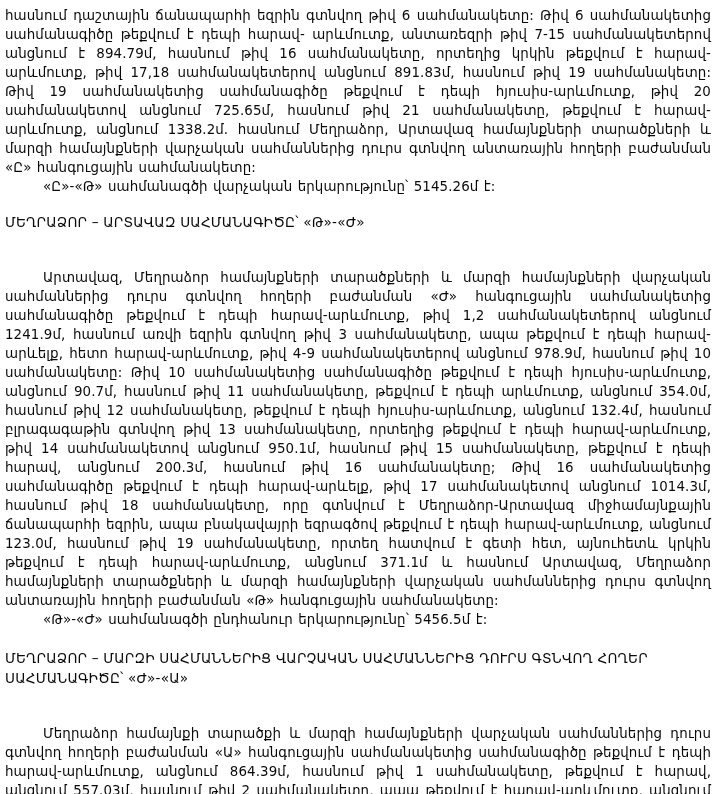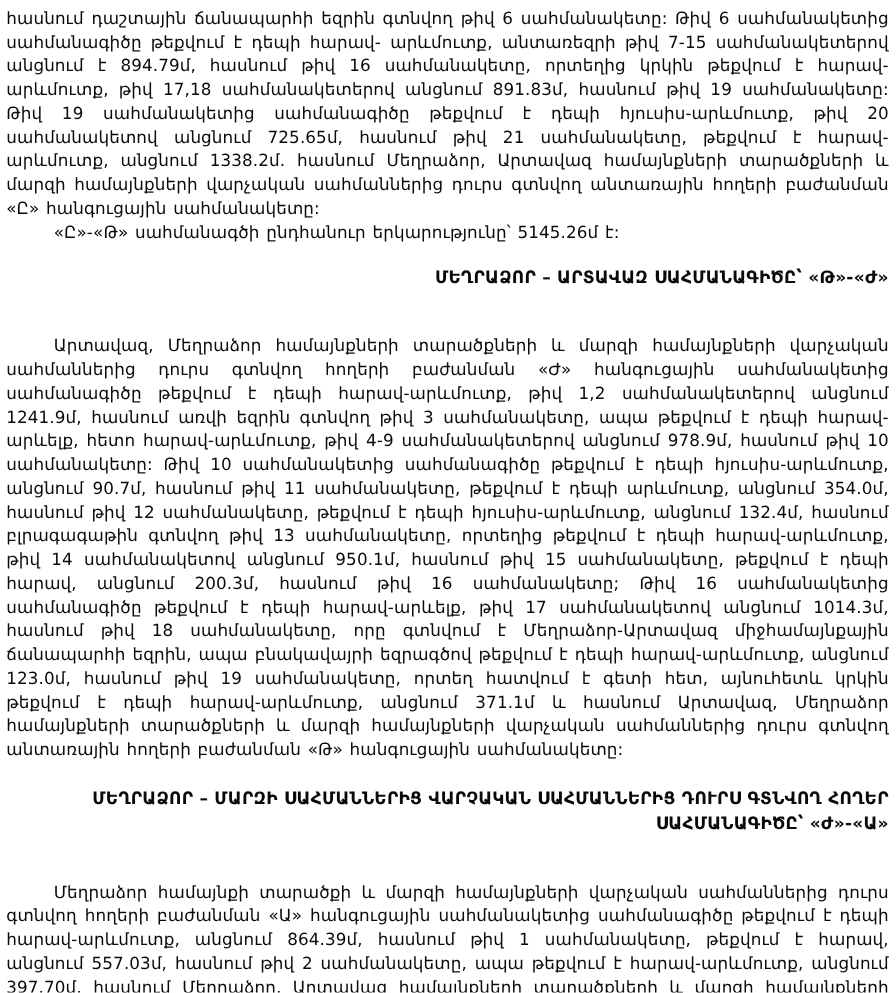--- a/index.html
+++ b/index.html
@@ -39,39 +39,40 @@
     line-height: 19px;
     text-align: left;
     text-indent: 38px;
     letter-spacing: 0.1px;
     word-spacing: 1px;
   }
   .section-heading {
     margin: 16px 0 20px 0;
     font-size: 13.6px;
     line-height: 20px;
-    font-weight: bold;
-    text-align: right;
+    font-weight: normal;
+    text-align: left;
     letter-spacing: 0.2px;
   }
   .section-heading.second {
     margin: 19px 0 17px 0;
   }
 </style>
 </head>
 <body>
 
 <div class="page">
 
   <p class="doc-paragraph">հասնում դաշտային ճանապարհի եզրին գտնվող թիվ 6 սահմանակետը: Թիվ 6 սահմանակետից սահմանագիծը թեքվում է  դեպի հարավ- արևմուտք, անտառեզրի թիվ 7-15 սահմանակետերով անցնում է 894.79մ, հասնում թիվ 16 սահմանակետը, որտեղից կրկին թեքվում է հարավ-արևմուտք, թիվ 17,18 սահմանակետերով անցնում 891.83մ, հասնում թիվ 19 սահմանակետը: Թիվ 19 սահմանակետից սահմանագիծը թեքվում է դեպի հյուսիս-արևմուտք, թիվ 20 սահմանակետով անցնում 725.65մ, հասնում թիվ 21 սահմանակետը, թեքվում է հարավ-արևմուտք, անցնում 1338.2մ. հասնում Մեղրաձոր, Արտավազ համայնքների տարածքների և մարզի համայնքների վարչական սահմաններից դուրս գտնվող անտառային հողերի բաժանման «Ը» հանգուցային սահմանակետը:</p>
 
-  <p class="summary-line">«Ը»-«Թ» սահմանագծի ընդհանուր երկարությունը՝  5145.26մ է:</p>
+  <p class="summary-line">«Ը»-«Թ» սահմանագծի վարչական երկարությունը՝  5145.26մ է:</p>
 
   <h2 class="section-heading">ՄԵՂՐԱՁՈՐ – ԱՐՏԱՎԱԶ ՍԱՀՄԱՆԱԳԻԾԸ՝  «Թ»-«Ժ»</h2>
 
   <p class="doc-paragraph indented">Արտավազ, Մեղրաձոր համայնքների տարածքների և մարզի համայնքների վարչական սահմաններից դուրս գտնվող հողերի բաժանման «Ժ» հանգուցային սահմանակետից սահմանագիծը թեքվում է դեպի հարավ-արևմուտք, թիվ 1,2 սահմանակետերով անցնում 1241.9մ, հասնում առվի եզրին գտնվող թիվ 3 սահմանակետը, ապա թեքվում է դեպի հարավ-արևելք, հետո հարավ-արևմուտք, թիվ 4-9 սահմանակետերով անցնում 978.9մ, հասնում թիվ 10 սահմանակետը: Թիվ 10 սահմանակետից սահմանագիծը թեքվում է դեպի հյուսիս-արևմուտք, անցնում 90.7մ, հասնում թիվ 11 սահմանակետը, թեքվում է դեպի արևմուտք, անցնում 354.0մ, հասնում թիվ 12 սահմանակետը, թեքվում է դեպի հյուսիս-արևմուտք, անցնում 132.4մ, հասնում բլրագագաթին գտնվող թիվ 13 սահմանակետը, որտեղից թեքվում է դեպի հարավ-արևմուտք, թիվ 14 սահմանակետով անցնում 950.1մ, հասնում թիվ 15 սահմանակետը, թեքվում է դեպի հարավ, անցնում 200.3մ, հասնում թիվ 16 սահմանակետը; Թիվ  16 սահմանակետից սահմանագիծը թեքվում է դեպի հարավ-արևելք, թիվ 17 սահմանակետով անցնում 1014.3մ, հասնում թիվ 18 սահմանակետը, որը գտնվում է Մեղրաձոր-Արտավազ միջհամայնքային ճանապարհի եզրին, ապա բնակավայրի եզրագծով թեքվում է դեպի հարավ-արևմուտք, անցնում 123.0մ, հասնում թիվ 19 սահմանակետը, որտեղ հատվում է գետի հետ, այնուհետև կրկին թեքվում է դեպի հարավ-արևմուտք, անցնում 371.1մ և հասնում  Արտավազ, Մեղրաձոր համայնքների տարածքների և մարզի համայնքների վարչական սահմաններից դուրս գտնվող անտառային հողերի բաժանման «Թ» հանգուցային սահմանակետը:</p>
 
+  <p class="summary-line">«Թ»-«Ժ» սահմանագծի ընդհանուր երկարությունը՝  5456.5մ է:</p>
 
   <h2 class="section-heading second">ՄԵՂՐԱՁՈՐ –  ՄԱՐԶԻ ՍԱՀՄԱՆՆԵՐԻՑ ՎԱՐՉԱԿԱՆ ՍԱՀՄԱՆՆԵՐԻՑ ԴՈՒՐՍ  ԳՏՆՎՈՂ ՀՈՂԵՐ ՍԱՀՄԱՆԱԳԻԾԸ՝  «Ժ»-«Ա»</h2>
 
   <p class="doc-paragraph indented">Մեղրաձոր համայնքի տարածքի և մարզի համայնքների վարչական սահմաններից դուրս գտնվող հողերի բաժանման «Ա» հանգուցային սահմանակետից սահմանագիծը թեքվում է դեպի հարավ-արևմուտք, անցնում 864.39մ, հասնում թիվ 1 սահմանակետը, թեքվում է հարավ, անցնում 557.03մ, հասնում թիվ 2 սահմանակետը, ապա թեքվում է հարավ-արևմուտք, անցնում 397.70մ, հասնում Մեղրաձոր, Արտավազ համայնքների տարածքների և մարզի համայնքների վարչական սահմաններից դուրս գտնվող հողերի բաժանման «Ժ» հանգուցային սահմանակետը:</p>
 
 </div>
 
 </body></html>

